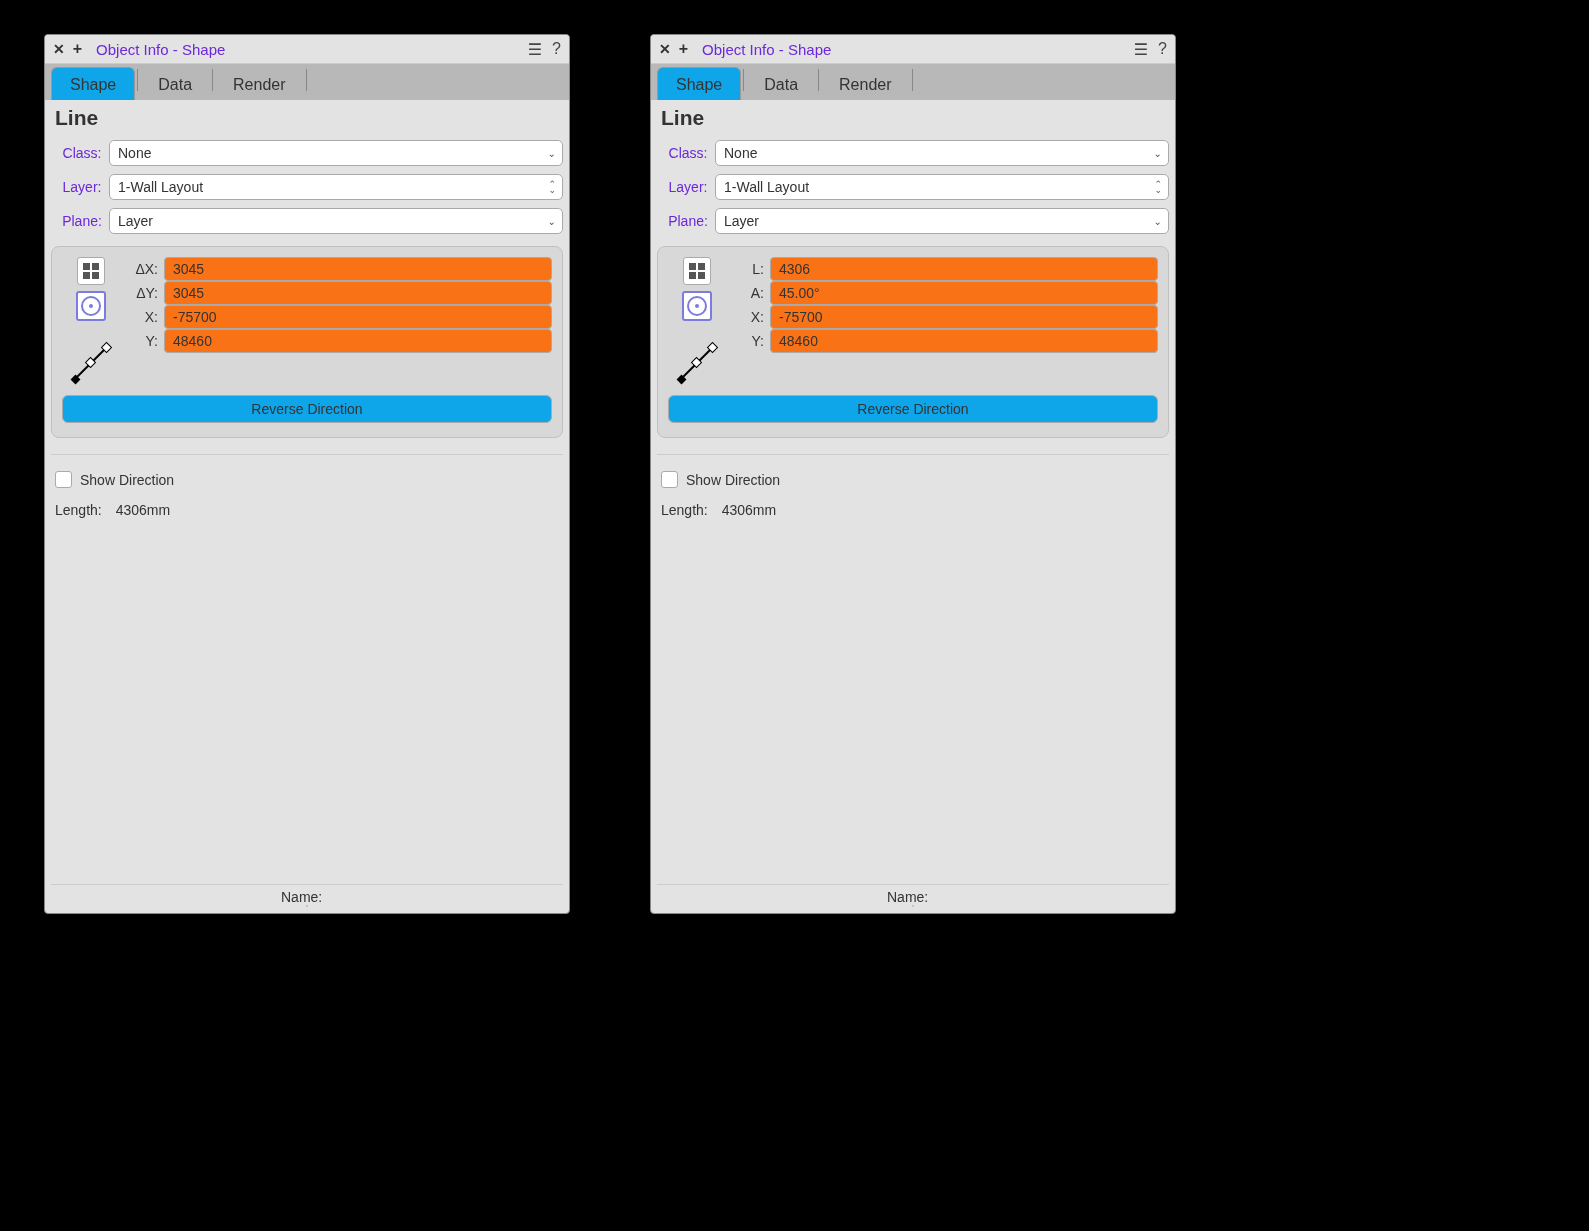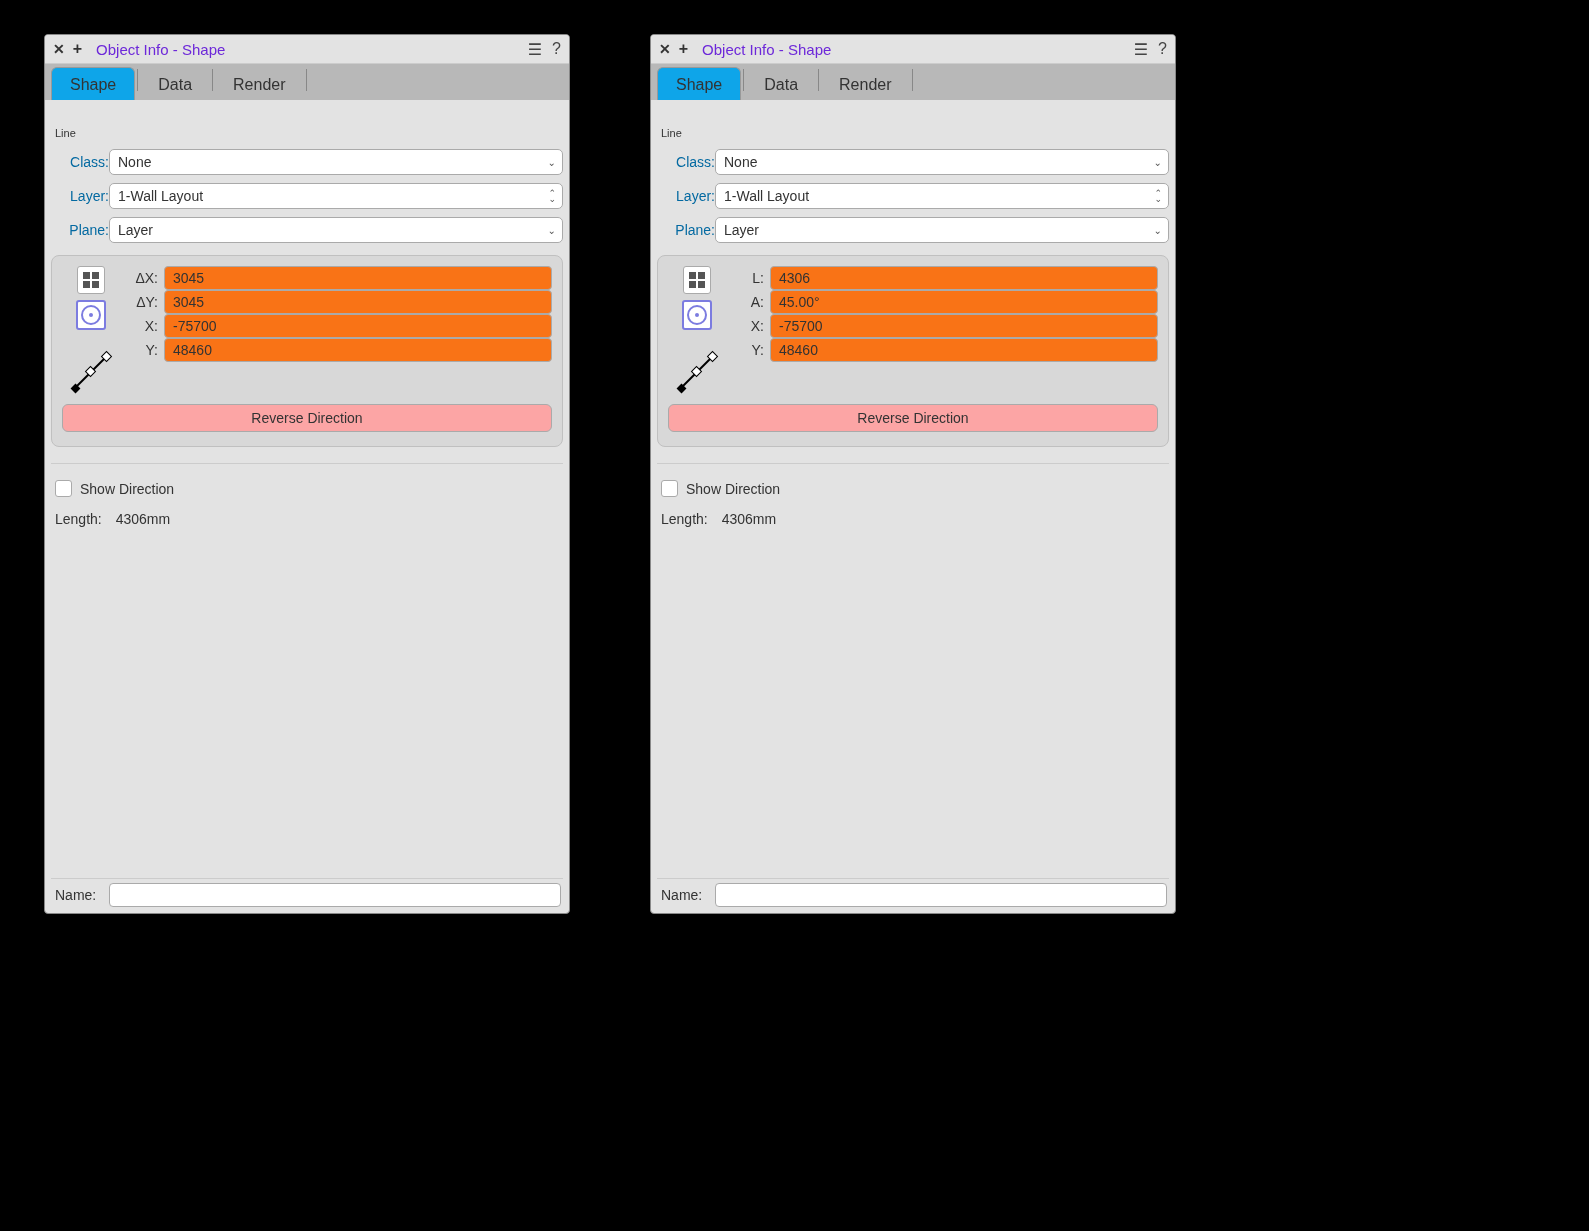--- a/index.html
+++ b/index.html
@@ -74,42 +74,41 @@
     border-radius: 6px 6px 0 0;
   }
   .tab-sep {
     width: 1px;
     height: 22px;
     background: #888;
     margin: 0 2px 4px 2px;
     align-self: center;
   }
   .section-title {
-    font-weight: normal;
-    font-size: 11px;
+    font-weight: bold;
+    font-size: 21px;
     padding: 6px 4px;
-    margin-top: 21px;
   }
   .body-area {
     flex: 1;
     display: flex;
     flex-direction: column;
     padding: 0 6px;
     overflow: hidden;
   }
   .field-row {
     display: flex;
     align-items: center;
     margin: 4px 0;
   }
   .field-label {
     width: 54px;
-    text-align: right;
-    font-size: 14px;
-    color: #0369a1;
+    text-align: center;
+    font-size: 14px;
+    color: #6d28d9;
     padding-left: 4px;
   }
   .combo {
     flex: 1;
     height: 24px;
     background: #ffffff;
     border: 1px solid #aaa;
     border-radius: 5px;
     display: flex;
     align-items: center;
@@ -201,21 +200,21 @@
     border: 1px solid #aaa;
     border-radius: 4px;
     padding: 0 8px;
     display: flex;
     align-items: center;
     font-size: 14px;
   }
   .wide-btn {
     margin-top: 10px;
     height: 26px;
-    background: #fca5a5;
+    background: #0ea5e9;
     border: 1px solid #aaa;
     border-radius: 6px;
     display: flex;
     align-items: center;
     justify-content: center;
     font-size: 14px;
   }
   .thin-divider {
     height: 1px;
     background: #ccc;
@@ -240,20 +239,21 @@
     gap: 14px;
     padding: 14px 4px;
     font-size: 14px;
   }
   .spacer { flex: 1; }
   .name-row {
     display: flex;
     align-items: center;
     padding: 4px 2px 6px 2px;
     border-top: 1px solid #ccc;
+    flex-direction: column;
   }
   .name-row .lbl {
     width: 54px;
     font-size: 14px;
     padding-left: 2px;
   }
   .name-input {
     flex: 1;
     height: 22px;
     background: #fff;

